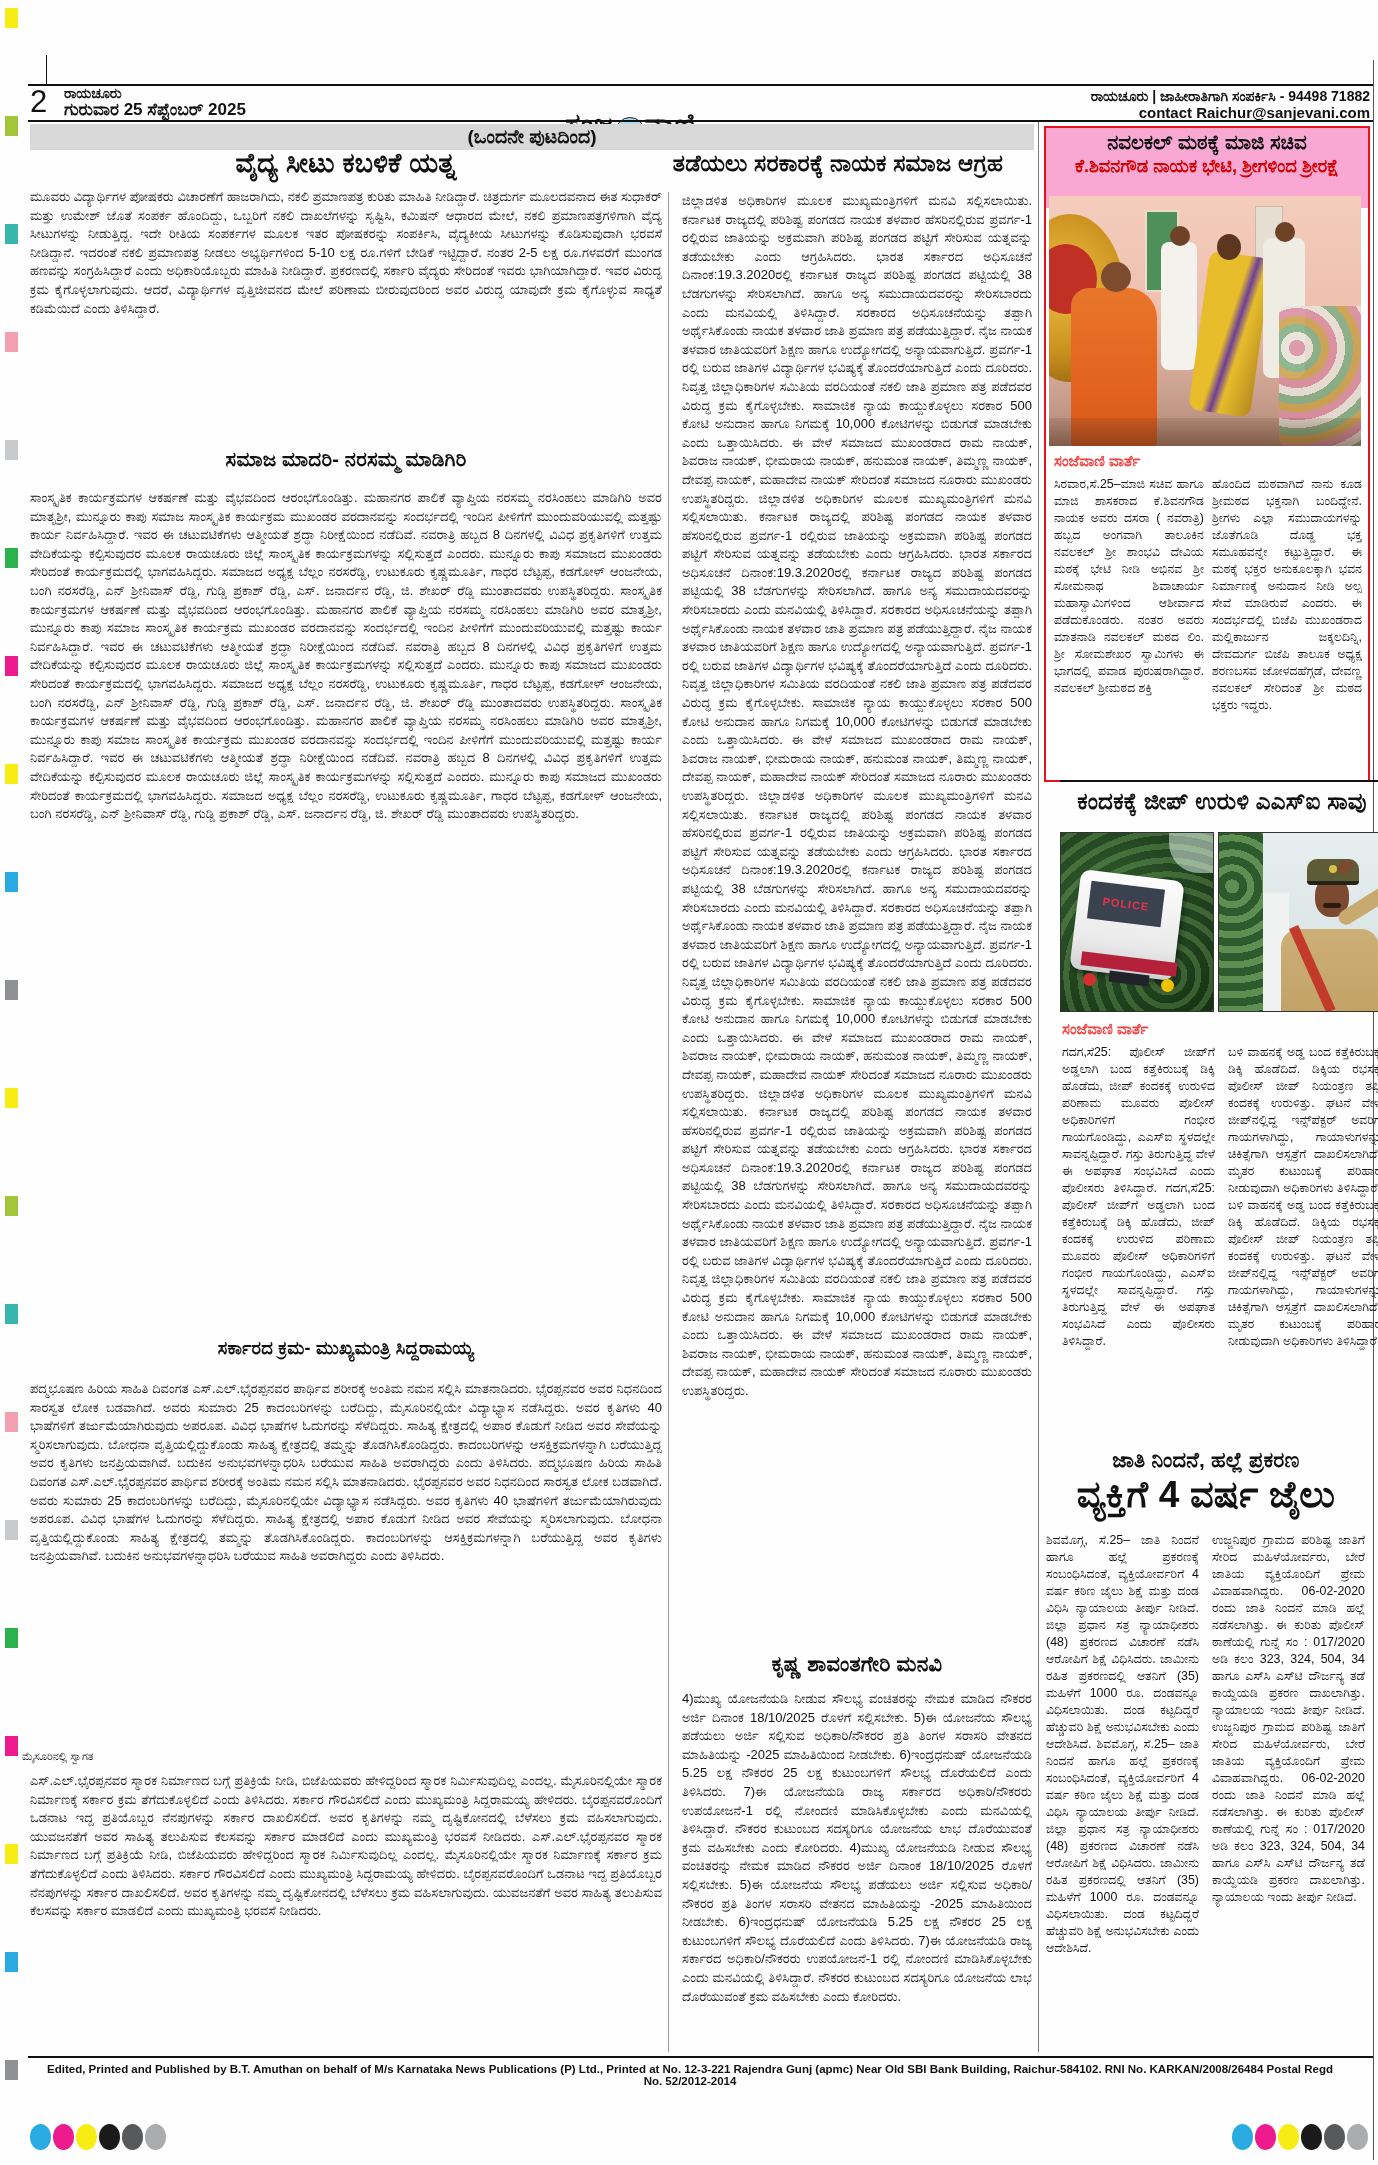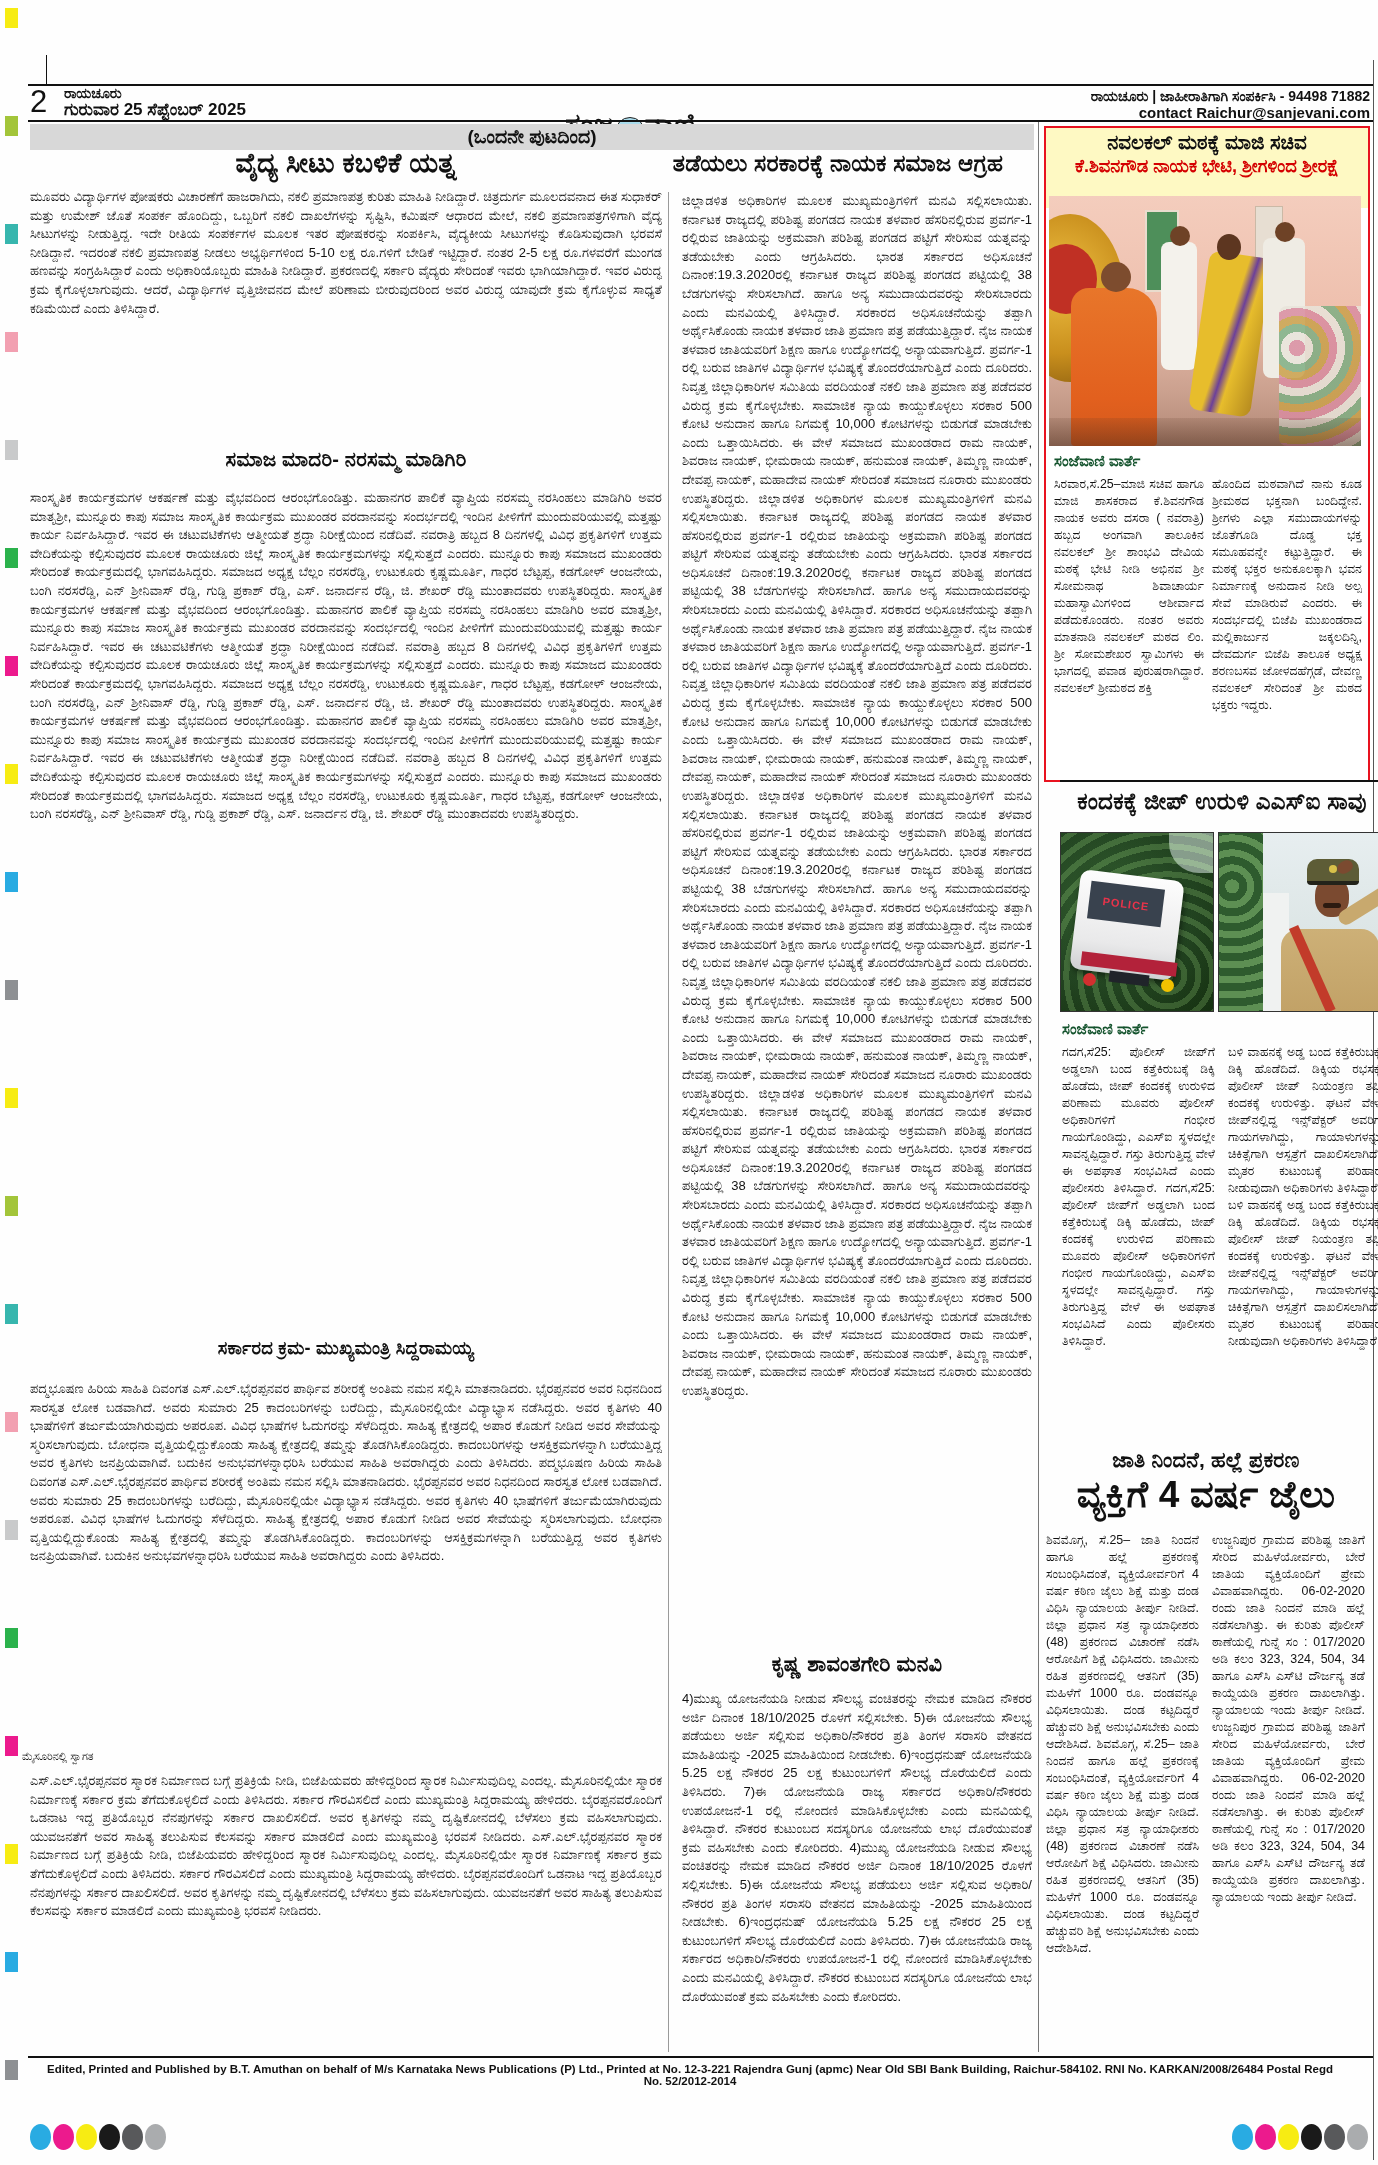--- a/index.html
+++ b/index.html
@@ -5,21 +5,21 @@
   html,body{margin:0;padding:0;background:#e9e9e9;}
   #page{position:relative;width:1378px;height:2165px;background:#fefefe;margin:0 auto;
         font-family:"Liberation Sans","DejaVu Sans",sans-serif;color:#111;overflow:hidden;}
   .abs{position:absolute;}
   .kn{font-family:"Liberation Sans","DejaVu Sans",sans-serif;}
   .body-text{font-size:13px;line-height:18.6px;text-align:justify;overflow:hidden;word-break:break-word;}
   .small-col{font-size:12.4px;line-height:17px;text-align:justify;overflow:hidden;word-break:break-word;}
   .headline{font-weight:bold;text-align:center;letter-spacing:.2px;}
   .rule{background:#111;}
   .vrule{width:1px;background:#9a9a9a;}
-  .credit{font-weight:bold;color:#14532d;font-size:15px;}
+  .credit{font-weight:bold;color:#ef4444;font-size:15px;}
   .dot{display:inline-block;width:21px;height:26px;border-radius:50%;margin-right:2px;}
   .regsq{position:absolute;left:5px;width:13px;height:20px;}
   .shape{position:absolute;}
 </style>
 </head>
 <body>
 
 <div id="page">
 
   <div id="regstrip">
@@ -84,21 +84,21 @@
   <div class="abs kn" style="left:22px;top:1750px;width:300px;font-size:11px;font-weight:normal;">ಮೈಸೂರಿನಲ್ಲಿ ಸ್ವಾಗತ</div>
   <div class="abs kn body-text" style="left:30px;top:1772px;width:632px;height:280px;">ಎಸ್.ಎಲ್.ಭೈರಪ್ಪನವರ ಸ್ಮಾರಕ ನಿರ್ಮಾಣದ ಬಗ್ಗೆ ಪ್ರತಿಕ್ರಿಯೆ ನೀಡಿ, ಬಿಜೆಪಿಯವರು ಹೇಳಿದ್ದರಿಂದ ಸ್ಮಾರಕ ನಿರ್ಮಿಸುವುದಿಲ್ಲ ಎಂದಲ್ಲ. ಮೈಸೂರಿನಲ್ಲಿಯೇ ಸ್ಮಾರಕ ನಿರ್ಮಾಣಕ್ಕೆ ಸರ್ಕಾರ ಕ್ರಮ ತೆಗೆದುಕೊಳ್ಳಲಿದೆ ಎಂದು ತಿಳಿಸಿದರು. ಸರ್ಕಾರ ಗೌರವಿಸಲಿದೆ ಎಂದು ಮುಖ್ಯಮಂತ್ರಿ ಸಿದ್ದರಾಮಯ್ಯ ಹೇಳಿದರು. ಬೈರಪ್ಪನವರೊಂದಿಗೆ ಒಡನಾಟ ಇದ್ದ ಪ್ರತಿಯೊಬ್ಬರ ನೆನಪುಗಳನ್ನು ಸರ್ಕಾರ ದಾಖಲಿಸಲಿದೆ. ಅವರ ಕೃತಿಗಳನ್ನು ನಮ್ಮ ದೃಷ್ಟಿಕೋನದಲ್ಲಿ ಬೆಳೆಸಲು ಕ್ರಮ ವಹಿಸಲಾಗುವುದು. ಯುವಜನತೆಗೆ ಅವರ ಸಾಹಿತ್ಯ ತಲುಪಿಸುವ ಕೆಲಸವನ್ನು ಸರ್ಕಾರ ಮಾಡಲಿದೆ ಎಂದು ಮುಖ್ಯಮಂತ್ರಿ ಭರವಸೆ ನೀಡಿದರು. ಎಸ್.ಎಲ್.ಭೈರಪ್ಪನವರ ಸ್ಮಾರಕ ನಿರ್ಮಾಣದ ಬಗ್ಗೆ ಪ್ರತಿಕ್ರಿಯೆ ನೀಡಿ, ಬಿಜೆಪಿಯವರು ಹೇಳಿದ್ದರಿಂದ ಸ್ಮಾರಕ ನಿರ್ಮಿಸುವುದಿಲ್ಲ ಎಂದಲ್ಲ. ಮೈಸೂರಿನಲ್ಲಿಯೇ ಸ್ಮಾರಕ ನಿರ್ಮಾಣಕ್ಕೆ ಸರ್ಕಾರ ಕ್ರಮ ತೆಗೆದುಕೊಳ್ಳಲಿದೆ ಎಂದು ತಿಳಿಸಿದರು. ಸರ್ಕಾರ ಗೌರವಿಸಲಿದೆ ಎಂದು ಮುಖ್ಯಮಂತ್ರಿ ಸಿದ್ದರಾಮಯ್ಯ ಹೇಳಿದರು. ಬೈರಪ್ಪನವರೊಂದಿಗೆ ಒಡನಾಟ ಇದ್ದ ಪ್ರತಿಯೊಬ್ಬರ ನೆನಪುಗಳನ್ನು ಸರ್ಕಾರ ದಾಖಲಿಸಲಿದೆ. ಅವರ ಕೃತಿಗಳನ್ನು ನಮ್ಮ ದೃಷ್ಟಿಕೋನದಲ್ಲಿ ಬೆಳೆಸಲು ಕ್ರಮ ವಹಿಸಲಾಗುವುದು. ಯುವಜನತೆಗೆ ಅವರ ಸಾಹಿತ್ಯ ತಲುಪಿಸುವ ಕೆಲಸವನ್ನು ಸರ್ಕಾರ ಮಾಡಲಿದೆ ಎಂದು ಮುಖ್ಯಮಂತ್ರಿ ಭರವಸೆ ನೀಡಿದರು.</div>
 
   <div class="abs kn headline" style="left:640px;top:150px;width:396px;font-size:23px;">ತಡೆಯಲು ಸರಕಾರಕ್ಕೆ ನಾಯಕ ಸಮಾಜ ಆಗ್ರಹ</div>
   <div class="abs kn body-text" style="left:682px;top:192px;width:350px;height:1450px;">ಜಿಲ್ಲಾಡಳಿತ ಅಧಿಕಾರಿಗಳ ಮೂಲಕ ಮುಖ್ಯಮಂತ್ರಿಗಳಿಗೆ ಮನವಿ ಸಲ್ಲಿಸಲಾಯಿತು. ಕರ್ನಾಟಕ ರಾಜ್ಯದಲ್ಲಿ ಪರಿಶಿಷ್ಟ ಪಂಗಡದ ನಾಯಕ ತಳವಾರ ಹೆಸರಿನಲ್ಲಿರುವ ಪ್ರವರ್ಗ-1 ರಲ್ಲಿರುವ ಜಾತಿಯನ್ನು ಅಕ್ರಮವಾಗಿ ಪರಿಶಿಷ್ಟ ಪಂಗಡದ ಪಟ್ಟಿಗೆ ಸೇರಿಸುವ ಯತ್ನವನ್ನು ತಡೆಯಬೇಕು ಎಂದು ಆಗ್ರಹಿಸಿದರು. ಭಾರತ ಸರ್ಕಾರದ ಅಧಿಸೂಚನೆ ದಿನಾಂಕ:19.3.2020ರಲ್ಲಿ ಕರ್ನಾಟಕ ರಾಜ್ಯದ ಪರಿಶಿಷ್ಟ ಪಂಗಡದ ಪಟ್ಟಿಯಲ್ಲಿ 38 ಬೆಡಗುಗಳನ್ನು ಸೇರಿಸಲಾಗಿದೆ. ಹಾಗೂ ಅನ್ಯ ಸಮುದಾಯದವರನ್ನು ಸೇರಿಸಬಾರದು ಎಂದು ಮನವಿಯಲ್ಲಿ ತಿಳಿಸಿದ್ದಾರೆ. ಸರಕಾರದ ಅಧಿಸೂಚನೆಯನ್ನು ತಪ್ಪಾಗಿ ಅರ್ಥೈಸಿಕೊಂಡು ನಾಯಕ ತಳವಾರ ಜಾತಿ ಪ್ರಮಾಣ ಪತ್ರ ಪಡೆಯುತ್ತಿದ್ದಾರೆ. ನೈಜ ನಾಯಕ ತಳವಾರ ಜಾತಿಯವರಿಗೆ ಶಿಕ್ಷಣ ಹಾಗೂ ಉದ್ಯೋಗದಲ್ಲಿ ಅನ್ಯಾಯವಾಗುತ್ತಿದೆ. ಪ್ರವರ್ಗ-1 ರಲ್ಲಿ ಬರುವ ಜಾತಿಗಳ ವಿದ್ಯಾರ್ಥಿಗಳ ಭವಿಷ್ಯಕ್ಕೆ ತೊಂದರೆಯಾಗುತ್ತಿದೆ ಎಂದು ದೂರಿದರು. ನಿವೃತ್ತ ಜಿಲ್ಲಾಧಿಕಾರಿಗಳ ಸಮಿತಿಯ ವರದಿಯಂತೆ ನಕಲಿ ಜಾತಿ ಪ್ರಮಾಣ ಪತ್ರ ಪಡೆದವರ ವಿರುದ್ಧ ಕ್ರಮ ಕೈಗೊಳ್ಳಬೇಕು. ಸಾಮಾಜಿಕ ನ್ಯಾಯ ಕಾಯ್ದುಕೊಳ್ಳಲು ಸರಕಾರ 500 ಕೋಟಿ ಅನುದಾನ ಹಾಗೂ ನಿಗಮಕ್ಕೆ 10,000 ಕೋಟಿಗಳನ್ನು ಬಿಡುಗಡೆ ಮಾಡಬೇಕು ಎಂದು ಒತ್ತಾಯಿಸಿದರು. ಈ ವೇಳೆ ಸಮಾಜದ ಮುಖಂಡರಾದ ರಾಮ ನಾಯಕ್, ಶಿವರಾಜ ನಾಯಕ್, ಭೀಮರಾಯ ನಾಯಕ್, ಹನುಮಂತ ನಾಯಕ್, ತಿಮ್ಮಣ್ಣ ನಾಯಕ್, ದೇವಪ್ಪ ನಾಯಕ್, ಮಹಾದೇವ ನಾಯಕ್ ಸೇರಿದಂತೆ ಸಮಾಜದ ನೂರಾರು ಮುಖಂಡರು ಉಪಸ್ಥಿತರಿದ್ದರು. ಜಿಲ್ಲಾಡಳಿತ ಅಧಿಕಾರಿಗಳ ಮೂಲಕ ಮುಖ್ಯಮಂತ್ರಿಗಳಿಗೆ ಮನವಿ ಸಲ್ಲಿಸಲಾಯಿತು. ಕರ್ನಾಟಕ ರಾಜ್ಯದಲ್ಲಿ ಪರಿಶಿಷ್ಟ ಪಂಗಡದ ನಾಯಕ ತಳವಾರ ಹೆಸರಿನಲ್ಲಿರುವ ಪ್ರವರ್ಗ-1 ರಲ್ಲಿರುವ ಜಾತಿಯನ್ನು ಅಕ್ರಮವಾಗಿ ಪರಿಶಿಷ್ಟ ಪಂಗಡದ ಪಟ್ಟಿಗೆ ಸೇರಿಸುವ ಯತ್ನವನ್ನು ತಡೆಯಬೇಕು ಎಂದು ಆಗ್ರಹಿಸಿದರು. ಭಾರತ ಸರ್ಕಾರದ ಅಧಿಸೂಚನೆ ದಿನಾಂಕ:19.3.2020ರಲ್ಲಿ ಕರ್ನಾಟಕ ರಾಜ್ಯದ ಪರಿಶಿಷ್ಟ ಪಂಗಡದ ಪಟ್ಟಿಯಲ್ಲಿ 38 ಬೆಡಗುಗಳನ್ನು ಸೇರಿಸಲಾಗಿದೆ. ಹಾಗೂ ಅನ್ಯ ಸಮುದಾಯದವರನ್ನು ಸೇರಿಸಬಾರದು ಎಂದು ಮನವಿಯಲ್ಲಿ ತಿಳಿಸಿದ್ದಾರೆ. ಸರಕಾರದ ಅಧಿಸೂಚನೆಯನ್ನು ತಪ್ಪಾಗಿ ಅರ್ಥೈಸಿಕೊಂಡು ನಾಯಕ ತಳವಾರ ಜಾತಿ ಪ್ರಮಾಣ ಪತ್ರ ಪಡೆಯುತ್ತಿದ್ದಾರೆ. ನೈಜ ನಾಯಕ ತಳವಾರ ಜಾತಿಯವರಿಗೆ ಶಿಕ್ಷಣ ಹಾಗೂ ಉದ್ಯೋಗದಲ್ಲಿ ಅನ್ಯಾಯವಾಗುತ್ತಿದೆ. ಪ್ರವರ್ಗ-1 ರಲ್ಲಿ ಬರುವ ಜಾತಿಗಳ ವಿದ್ಯಾರ್ಥಿಗಳ ಭವಿಷ್ಯಕ್ಕೆ ತೊಂದರೆಯಾಗುತ್ತಿದೆ ಎಂದು ದೂರಿದರು. ನಿವೃತ್ತ ಜಿಲ್ಲಾಧಿಕಾರಿಗಳ ಸಮಿತಿಯ ವರದಿಯಂತೆ ನಕಲಿ ಜಾತಿ ಪ್ರಮಾಣ ಪತ್ರ ಪಡೆದವರ ವಿರುದ್ಧ ಕ್ರಮ ಕೈಗೊಳ್ಳಬೇಕು. ಸಾಮಾಜಿಕ ನ್ಯಾಯ ಕಾಯ್ದುಕೊಳ್ಳಲು ಸರಕಾರ 500 ಕೋಟಿ ಅನುದಾನ ಹಾಗೂ ನಿಗಮಕ್ಕೆ 10,000 ಕೋಟಿಗಳನ್ನು ಬಿಡುಗಡೆ ಮಾಡಬೇಕು ಎಂದು ಒತ್ತಾಯಿಸಿದರು. ಈ ವೇಳೆ ಸಮಾಜದ ಮುಖಂಡರಾದ ರಾಮ ನಾಯಕ್, ಶಿವರಾಜ ನಾಯಕ್, ಭೀಮರಾಯ ನಾಯಕ್, ಹನುಮಂತ ನಾಯಕ್, ತಿಮ್ಮಣ್ಣ ನಾಯಕ್, ದೇವಪ್ಪ ನಾಯಕ್, ಮಹಾದೇವ ನಾಯಕ್ ಸೇರಿದಂತೆ ಸಮಾಜದ ನೂರಾರು ಮುಖಂಡರು ಉಪಸ್ಥಿತರಿದ್ದರು. ಜಿಲ್ಲಾಡಳಿತ ಅಧಿಕಾರಿಗಳ ಮೂಲಕ ಮುಖ್ಯಮಂತ್ರಿಗಳಿಗೆ ಮನವಿ ಸಲ್ಲಿಸಲಾಯಿತು. ಕರ್ನಾಟಕ ರಾಜ್ಯದಲ್ಲಿ ಪರಿಶಿಷ್ಟ ಪಂಗಡದ ನಾಯಕ ತಳವಾರ ಹೆಸರಿನಲ್ಲಿರುವ ಪ್ರವರ್ಗ-1 ರಲ್ಲಿರುವ ಜಾತಿಯನ್ನು ಅಕ್ರಮವಾಗಿ ಪರಿಶಿಷ್ಟ ಪಂಗಡದ ಪಟ್ಟಿಗೆ ಸೇರಿಸುವ ಯತ್ನವನ್ನು ತಡೆಯಬೇಕು ಎಂದು ಆಗ್ರಹಿಸಿದರು. ಭಾರತ ಸರ್ಕಾರದ ಅಧಿಸೂಚನೆ ದಿನಾಂಕ:19.3.2020ರಲ್ಲಿ ಕರ್ನಾಟಕ ರಾಜ್ಯದ ಪರಿಶಿಷ್ಟ ಪಂಗಡದ ಪಟ್ಟಿಯಲ್ಲಿ 38 ಬೆಡಗುಗಳನ್ನು ಸೇರಿಸಲಾಗಿದೆ. ಹಾಗೂ ಅನ್ಯ ಸಮುದಾಯದವರನ್ನು ಸೇರಿಸಬಾರದು ಎಂದು ಮನವಿಯಲ್ಲಿ ತಿಳಿಸಿದ್ದಾರೆ. ಸರಕಾರದ ಅಧಿಸೂಚನೆಯನ್ನು ತಪ್ಪಾಗಿ ಅರ್ಥೈಸಿಕೊಂಡು ನಾಯಕ ತಳವಾರ ಜಾತಿ ಪ್ರಮಾಣ ಪತ್ರ ಪಡೆಯುತ್ತಿದ್ದಾರೆ. ನೈಜ ನಾಯಕ ತಳವಾರ ಜಾತಿಯವರಿಗೆ ಶಿಕ್ಷಣ ಹಾಗೂ ಉದ್ಯೋಗದಲ್ಲಿ ಅನ್ಯಾಯವಾಗುತ್ತಿದೆ. ಪ್ರವರ್ಗ-1 ರಲ್ಲಿ ಬರುವ ಜಾತಿಗಳ ವಿದ್ಯಾರ್ಥಿಗಳ ಭವಿಷ್ಯಕ್ಕೆ ತೊಂದರೆಯಾಗುತ್ತಿದೆ ಎಂದು ದೂರಿದರು. ನಿವೃತ್ತ ಜಿಲ್ಲಾಧಿಕಾರಿಗಳ ಸಮಿತಿಯ ವರದಿಯಂತೆ ನಕಲಿ ಜಾತಿ ಪ್ರಮಾಣ ಪತ್ರ ಪಡೆದವರ ವಿರುದ್ಧ ಕ್ರಮ ಕೈಗೊಳ್ಳಬೇಕು. ಸಾಮಾಜಿಕ ನ್ಯಾಯ ಕಾಯ್ದುಕೊಳ್ಳಲು ಸರಕಾರ 500 ಕೋಟಿ ಅನುದಾನ ಹಾಗೂ ನಿಗಮಕ್ಕೆ 10,000 ಕೋಟಿಗಳನ್ನು ಬಿಡುಗಡೆ ಮಾಡಬೇಕು ಎಂದು ಒತ್ತಾಯಿಸಿದರು. ಈ ವೇಳೆ ಸಮಾಜದ ಮುಖಂಡರಾದ ರಾಮ ನಾಯಕ್, ಶಿವರಾಜ ನಾಯಕ್, ಭೀಮರಾಯ ನಾಯಕ್, ಹನುಮಂತ ನಾಯಕ್, ತಿಮ್ಮಣ್ಣ ನಾಯಕ್, ದೇವಪ್ಪ ನಾಯಕ್, ಮಹಾದೇವ ನಾಯಕ್ ಸೇರಿದಂತೆ ಸಮಾಜದ ನೂರಾರು ಮುಖಂಡರು ಉಪಸ್ಥಿತರಿದ್ದರು. ಜಿಲ್ಲಾಡಳಿತ ಅಧಿಕಾರಿಗಳ ಮೂಲಕ ಮುಖ್ಯಮಂತ್ರಿಗಳಿಗೆ ಮನವಿ ಸಲ್ಲಿಸಲಾಯಿತು. ಕರ್ನಾಟಕ ರಾಜ್ಯದಲ್ಲಿ ಪರಿಶಿಷ್ಟ ಪಂಗಡದ ನಾಯಕ ತಳವಾರ ಹೆಸರಿನಲ್ಲಿರುವ ಪ್ರವರ್ಗ-1 ರಲ್ಲಿರುವ ಜಾತಿಯನ್ನು ಅಕ್ರಮವಾಗಿ ಪರಿಶಿಷ್ಟ ಪಂಗಡದ ಪಟ್ಟಿಗೆ ಸೇರಿಸುವ ಯತ್ನವನ್ನು ತಡೆಯಬೇಕು ಎಂದು ಆಗ್ರಹಿಸಿದರು. ಭಾರತ ಸರ್ಕಾರದ ಅಧಿಸೂಚನೆ ದಿನಾಂಕ:19.3.2020ರಲ್ಲಿ ಕರ್ನಾಟಕ ರಾಜ್ಯದ ಪರಿಶಿಷ್ಟ ಪಂಗಡದ ಪಟ್ಟಿಯಲ್ಲಿ 38 ಬೆಡಗುಗಳನ್ನು ಸೇರಿಸಲಾಗಿದೆ. ಹಾಗೂ ಅನ್ಯ ಸಮುದಾಯದವರನ್ನು ಸೇರಿಸಬಾರದು ಎಂದು ಮನವಿಯಲ್ಲಿ ತಿಳಿಸಿದ್ದಾರೆ. ಸರಕಾರದ ಅಧಿಸೂಚನೆಯನ್ನು ತಪ್ಪಾಗಿ ಅರ್ಥೈಸಿಕೊಂಡು ನಾಯಕ ತಳವಾರ ಜಾತಿ ಪ್ರಮಾಣ ಪತ್ರ ಪಡೆಯುತ್ತಿದ್ದಾರೆ. ನೈಜ ನಾಯಕ ತಳವಾರ ಜಾತಿಯವರಿಗೆ ಶಿಕ್ಷಣ ಹಾಗೂ ಉದ್ಯೋಗದಲ್ಲಿ ಅನ್ಯಾಯವಾಗುತ್ತಿದೆ. ಪ್ರವರ್ಗ-1 ರಲ್ಲಿ ಬರುವ ಜಾತಿಗಳ ವಿದ್ಯಾರ್ಥಿಗಳ ಭವಿಷ್ಯಕ್ಕೆ ತೊಂದರೆಯಾಗುತ್ತಿದೆ ಎಂದು ದೂರಿದರು. ನಿವೃತ್ತ ಜಿಲ್ಲಾಧಿಕಾರಿಗಳ ಸಮಿತಿಯ ವರದಿಯಂತೆ ನಕಲಿ ಜಾತಿ ಪ್ರಮಾಣ ಪತ್ರ ಪಡೆದವರ ವಿರುದ್ಧ ಕ್ರಮ ಕೈಗೊಳ್ಳಬೇಕು. ಸಾಮಾಜಿಕ ನ್ಯಾಯ ಕಾಯ್ದುಕೊಳ್ಳಲು ಸರಕಾರ 500 ಕೋಟಿ ಅನುದಾನ ಹಾಗೂ ನಿಗಮಕ್ಕೆ 10,000 ಕೋಟಿಗಳನ್ನು ಬಿಡುಗಡೆ ಮಾಡಬೇಕು ಎಂದು ಒತ್ತಾಯಿಸಿದರು. ಈ ವೇಳೆ ಸಮಾಜದ ಮುಖಂಡರಾದ ರಾಮ ನಾಯಕ್, ಶಿವರಾಜ ನಾಯಕ್, ಭೀಮರಾಯ ನಾಯಕ್, ಹನುಮಂತ ನಾಯಕ್, ತಿಮ್ಮಣ್ಣ ನಾಯಕ್, ದೇವಪ್ಪ ನಾಯಕ್, ಮಹಾದೇವ ನಾಯಕ್ ಸೇರಿದಂತೆ ಸಮಾಜದ ನೂರಾರು ಮುಖಂಡರು ಉಪಸ್ಥಿತರಿದ್ದರು.</div>
 
   <div class="abs kn headline" style="left:682px;top:1652px;width:350px;font-size:21px;">ಕೃಷ್ಣ ಶಾವಂತಗೇರಿ ಮನವಿ</div>
   <div class="abs kn body-text" style="left:682px;top:1690px;width:350px;height:362px;">4)ಮುಖ್ಯ ಯೋಜನೆಯಡಿ ನೀಡುವ ಸೌಲಭ್ಯ ವಂಚಿತರನ್ನು ನೇಮಕ ಮಾಡಿದ ನೌಕರರ ಅರ್ಜಿ ದಿನಾಂಕ 18/10/2025 ರೊಳಗೆ ಸಲ್ಲಿಸಬೇಕು. 5)ಈ ಯೋಜನೆಯ ಸೌಲಭ್ಯ ಪಡೆಯಲು ಅರ್ಜಿ ಸಲ್ಲಿಸುವ ಅಧಿಕಾರಿ/ನೌಕರರ ಪ್ರತಿ ತಿಂಗಳ ಸರಾಸರಿ ವೇತನದ ಮಾಹಿತಿಯನ್ನು -2025 ಮಾಹಿತಿಯಿಂದ ನೀಡಬೇಕು. 6)ಇಂದ್ರಧನುಷ್ ಯೋಜನೆಯಡಿ 5.25 ಲಕ್ಷ ನೌಕರರ 25 ಲಕ್ಷ ಕುಟುಂಬಗಳಿಗೆ ಸೌಲಭ್ಯ ದೊರೆಯಲಿದೆ ಎಂದು ತಿಳಿಸಿದರು. 7)ಈ ಯೋಜನೆಯಡಿ ರಾಜ್ಯ ಸರ್ಕಾರದ ಅಧಿಕಾರಿ/ನೌಕರರು ಉಪಯೋಜನೆ-1 ರಲ್ಲಿ ನೋಂದಣಿ ಮಾಡಿಸಿಕೊಳ್ಳಬೇಕು ಎಂದು ಮನವಿಯಲ್ಲಿ ತಿಳಿಸಿದ್ದಾರೆ. ನೌಕರರ ಕುಟುಂಬದ ಸದಸ್ಯರಿಗೂ ಯೋಜನೆಯ ಲಾಭ ದೊರೆಯುವಂತೆ ಕ್ರಮ ವಹಿಸಬೇಕು ಎಂದು ಕೋರಿದರು. 4)ಮುಖ್ಯ ಯೋಜನೆಯಡಿ ನೀಡುವ ಸೌಲಭ್ಯ ವಂಚಿತರನ್ನು ನೇಮಕ ಮಾಡಿದ ನೌಕರರ ಅರ್ಜಿ ದಿನಾಂಕ 18/10/2025 ರೊಳಗೆ ಸಲ್ಲಿಸಬೇಕು. 5)ಈ ಯೋಜನೆಯ ಸೌಲಭ್ಯ ಪಡೆಯಲು ಅರ್ಜಿ ಸಲ್ಲಿಸುವ ಅಧಿಕಾರಿ/ನೌಕರರ ಪ್ರತಿ ತಿಂಗಳ ಸರಾಸರಿ ವೇತನದ ಮಾಹಿತಿಯನ್ನು -2025 ಮಾಹಿತಿಯಿಂದ ನೀಡಬೇಕು. 6)ಇಂದ್ರಧನುಷ್ ಯೋಜನೆಯಡಿ 5.25 ಲಕ್ಷ ನೌಕರರ 25 ಲಕ್ಷ ಕುಟುಂಬಗಳಿಗೆ ಸೌಲಭ್ಯ ದೊರೆಯಲಿದೆ ಎಂದು ತಿಳಿಸಿದರು. 7)ಈ ಯೋಜನೆಯಡಿ ರಾಜ್ಯ ಸರ್ಕಾರದ ಅಧಿಕಾರಿ/ನೌಕರರು ಉಪಯೋಜನೆ-1 ರಲ್ಲಿ ನೋಂದಣಿ ಮಾಡಿಸಿಕೊಳ್ಳಬೇಕು ಎಂದು ಮನವಿಯಲ್ಲಿ ತಿಳಿಸಿದ್ದಾರೆ. ನೌಕರರ ಕುಟುಂಬದ ಸದಸ್ಯರಿಗೂ ಯೋಜನೆಯ ಲಾಭ ದೊರೆಯುವಂತೆ ಕ್ರಮ ವಹಿಸಬೇಕು ಎಂದು ಕೋರಿದರು.</div>
 
   <div class="abs" style="left:1044px;top:126px;width:322px;height:652px;border:2.5px solid #e8121f;background:#fff;">
-    <div class="abs" style="left:0;top:0;width:100%;height:80px;background:#fef9c3;">
+    <div class="abs" style="left:0;top:0;width:100%;height:80px;background:#f9a8d4;">
       <div class="kn" style="text-align:center;font-size:20px;font-weight:bold;margin-top:3px;">ನವಲಕಲ್ ಮಠಕ್ಕೆ ಮಾಜಿ ಸಚಿವ</div>
       <div class="kn" style="text-align:center;font-size:18px;font-weight:bold;color:#d40000;margin-top:2px;">ಕೆ.ಶಿವನಗೌಡ ನಾಯಕ ಭೇಟಿ, ಶ್ರೀಗಳಿಂದ ಶ್ರೀರಕ್ಷೆ</div>
     </div>
 
     <div class="abs" style="left:3px;top:68px;width:312px;height:250px;overflow:hidden;background:linear-gradient(180deg,#f4cdbd 0%,#eec0ae 45%,#c99f8d 80%,#b08673 100%);">
       <div class="shape" style="left:96px;top:14px;width:30px;height:78px;background:#4e8f5a;border:2px solid #e9dccd;"></div>
       <div class="shape" style="left:206px;top:10px;width:26px;height:84px;background:#e7ded2;border:1px solid #cbb9a6;"></div>
       <div class="shape" style="left:-34px;top:18px;width:110px;height:168px;border-radius:50%;background:radial-gradient(circle at 40% 40%, #f0c143 0%, #c98f1d 60%, #8a5d10 100%);"></div>
       <div class="shape" style="left:-14px;top:48px;width:62px;height:70px;border-radius:50%;background:#c03024;"></div>
       <div class="shape" style="left:22px;top:92px;width:86px;height:158px;border-radius:18px 30px 4px 4px;background:linear-gradient(180deg,#e8762a,#e2601e 70%,#d3581c);"></div>

